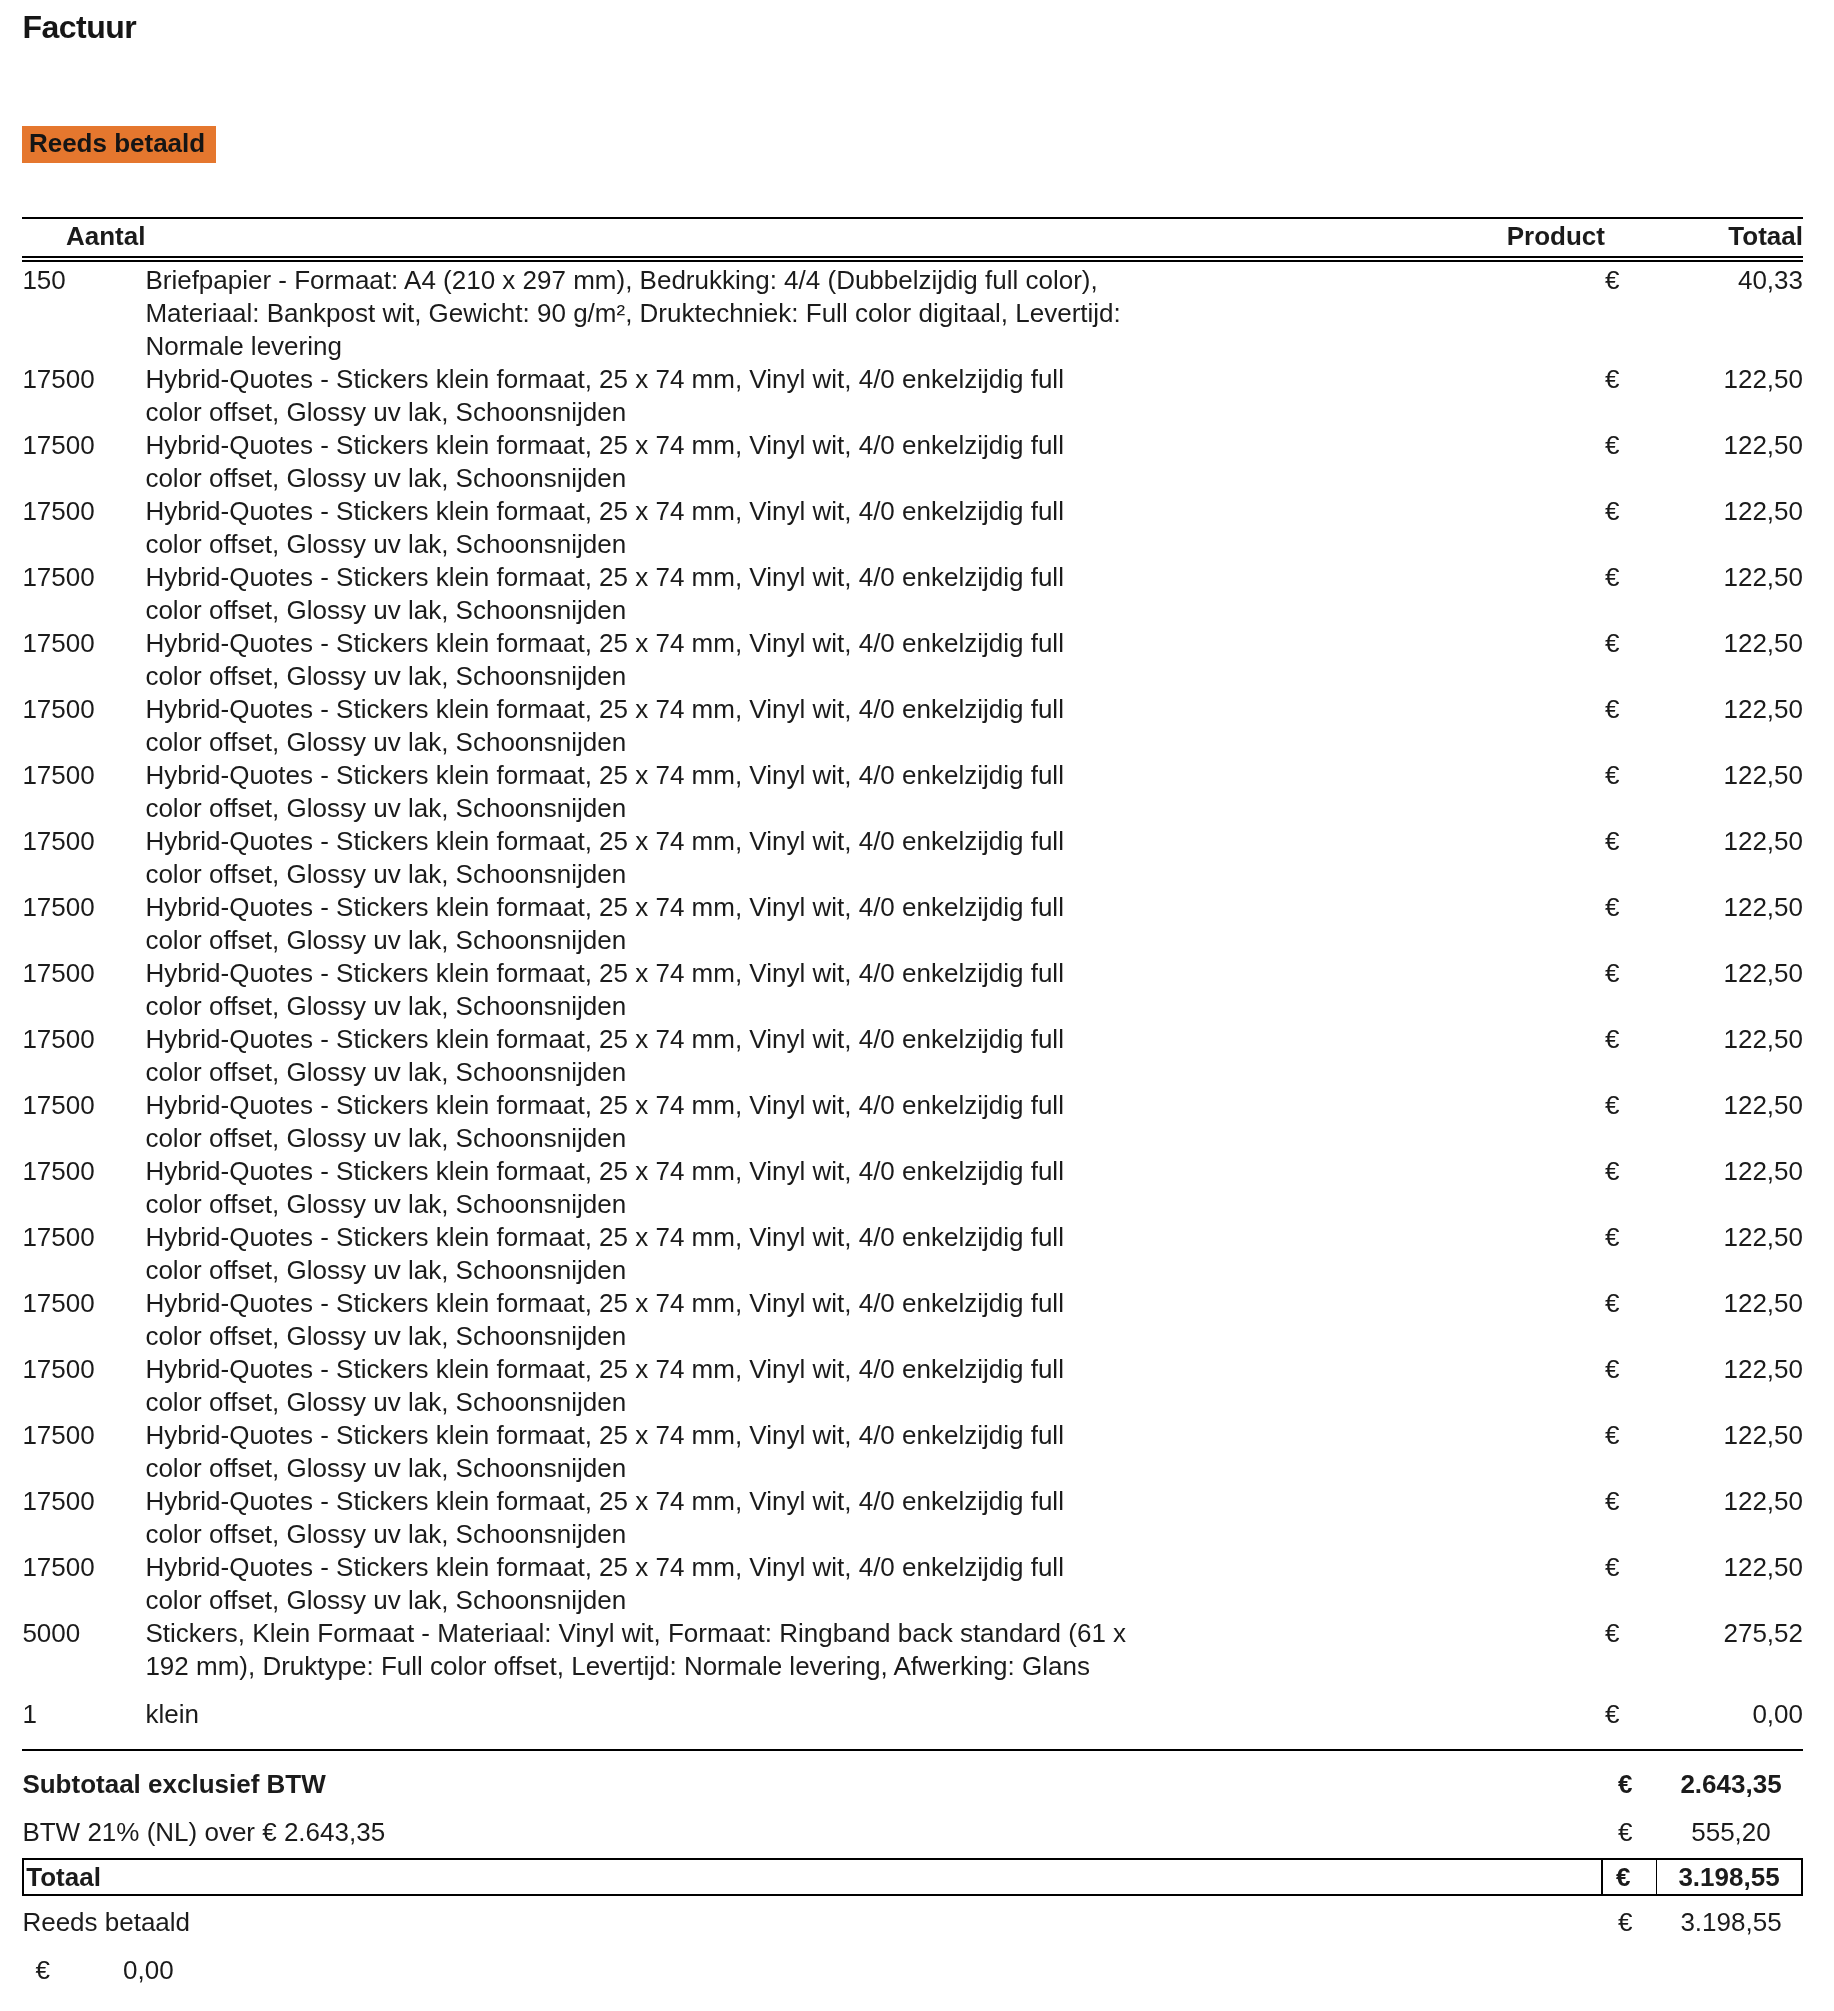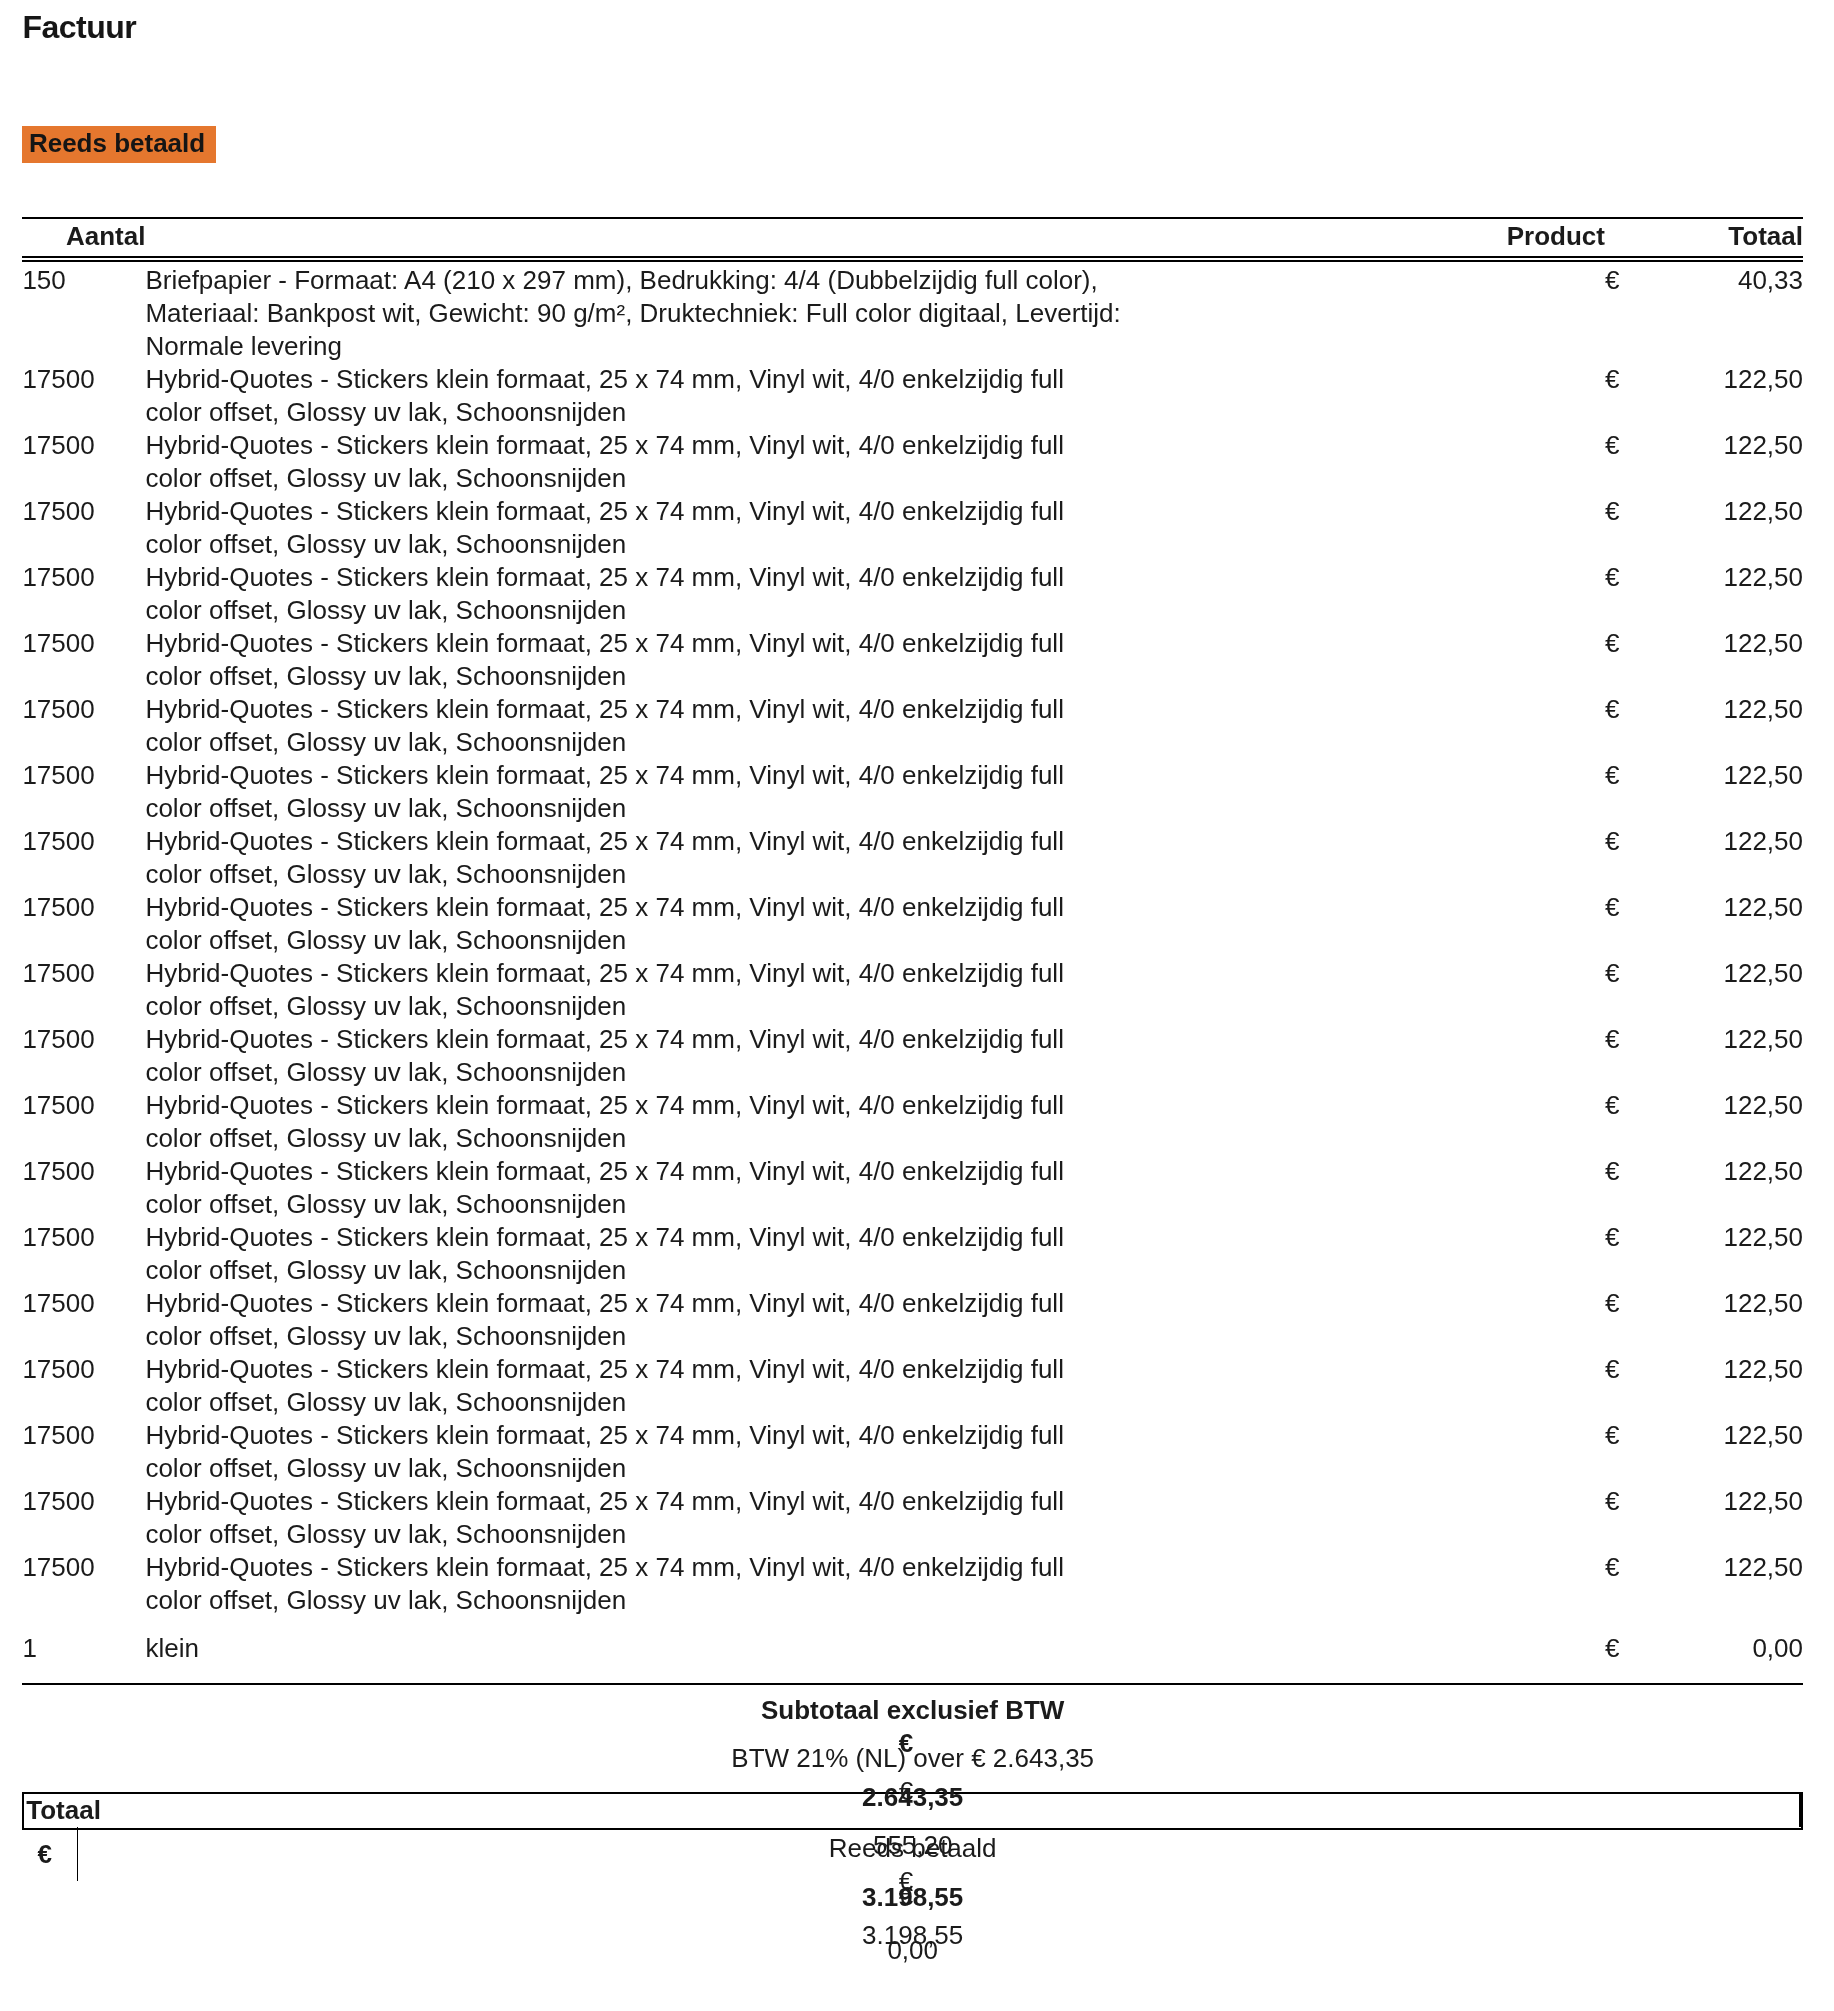--- a/index.html
+++ b/index.html
@@ -62,21 +62,20 @@
 
   .summary {
     margin-top: 17.7px;
     border-top: 2.3px solid #000;
     padding-top: 9.3px;
   }
   .srow {
     display: flex;
     align-items: center;
     height: 48px;
-    flex-direction: column;
   }
   .srow .slabel { flex: 1 1 auto; }
   .srow .scur   { width: 54px; flex: 0 0 54px; box-sizing: border-box; padding-left: 13px; }
   .srow .samt   { width: 144px; flex: 0 0 144px; text-align: center; }
   .srow.bold { font-weight: 700; }
   .srow.boxed {
     border: 2.3px solid #000;
     height: 34px;
     margin: 1.9px 0;
   }
@@ -272,20 +271,27 @@
   </tr>
 
   <tr>
     <td class="qty">17500</td>
     <td class="prod">Hybrid-Quotes - Stickers klein formaat, 25 x 74 mm, Vinyl wit, 4/0 enkelzijdig full
 color offset, Glossy uv lak, Schoonsnijden</td>
     <td class="cur">€</td>
     <td class="amt">122,50</td>
   </tr>
 
+  <tr>
+    <td class="qty">5000</td>
+    <td class="prod">Stickers, Klein Formaat - Materiaal: Vinyl wit, Formaat: Ringband back standard (61 x
+192 mm), Druktype: Full color offset, Levertijd: Normale levering, Afwerking: Glans</td>
+    <td class="cur">€</td>
+    <td class="amt">275,52</td>
+  </tr>
 
   <tr class="spaced">
     <td class="qty">1</td>
     <td class="prod">klein</td>
     <td class="cur">€</td>
     <td class="amt">0,00</td>
   </tr>
 </tbody>
   </table>
 

